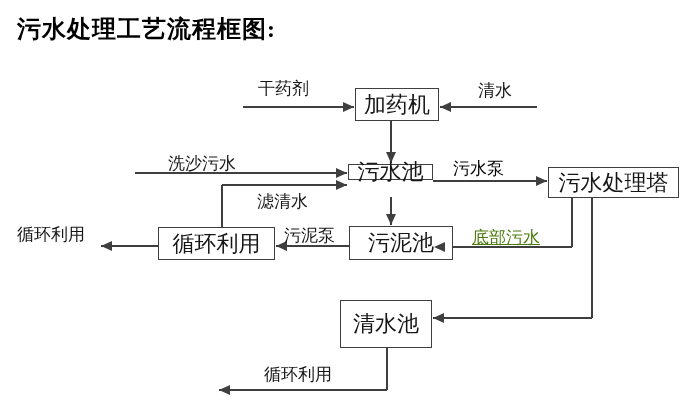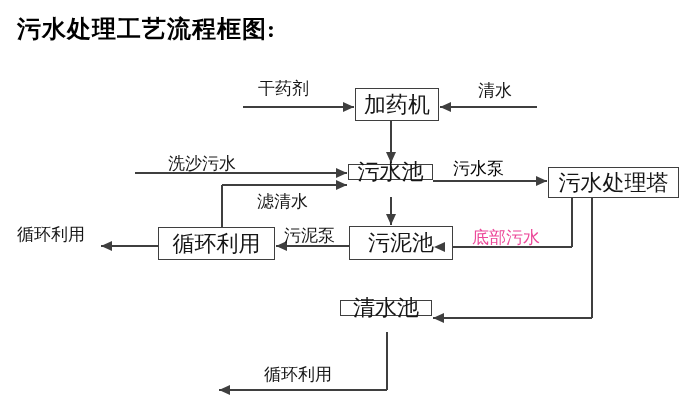--- a/index.html
+++ b/index.html
@@ -60,27 +60,27 @@
 <body>
 
 <div class="stage">
   <h1 class="title">污水处理工艺流程框图:</h1>
   <div id="diagram-layer">
       <div class="node" style="left: 355px; top: 88px; width: 84px; height: 33px; border: 1.5px solid rgb(63, 63, 63); color: rgb(22, 22, 22);">加药机</div>
       <div class="node" style="left: 348px; top: 164px; width: 85px; height: 16px; border: 1.5px solid rgb(63, 63, 63); color: rgb(22, 22, 22);">污水池</div>
       <div class="node" style="left: 548px; top: 167px; width: 131px; height: 31px; border: 1.5px solid rgb(63, 63, 63); color: rgb(22, 22, 22);">污水处理塔</div>
       <div class="node" style="left: 349px; top: 226px; width: 104px; height: 34px; border: 1.5px solid rgb(63, 63, 63); color: rgb(22, 22, 22);">污泥池</div>
       <div class="node" style="left: 158px; top: 227px; width: 117px; height: 33px; border: 1.5px solid rgb(63, 63, 63); color: rgb(22, 22, 22);">循环利用</div>
-      <div class="node" style="left: 340px; top: 300px; width: 92px; height: 16px; border: 1.5px solid rgb(63, 63, 63); color: rgb(22, 22, 22);">清水池</div>
+      <div class="node" style="left: 340px; top: 300px; width: 92px; height: 48px; border: 1.5px solid rgb(63, 63, 63); color: rgb(22, 22, 22);">清水池</div>
       <div class="flow-label" style="left: 258px; top: 77px; color: rgb(22, 22, 22);">干药剂</div>
       <div class="flow-label" style="left: 478px; top: 79px; color: rgb(22, 22, 22);">清水</div>
       <div class="flow-label" style="left: 168px; top: 152px; color: rgb(22, 22, 22);">洗沙污水</div>
       <div class="flow-label" style="left: 453px; top: 157px; color: #000000;">污水泵</div>
       <div class="flow-label" style="left: 257px; top: 190px; color: rgb(22, 22, 22);">滤清水</div>
-      <div class="flow-label" style="left: 472px; top: 226px; color: #ec4899;">底部污水</div>
+      <div class="flow-label" style="left: 472px; top: 226px; color: #4d7c0f; text-decoration: underline;">底部污水</div>
       <div class="flow-label" style="left: 284px; top: 224px; color: rgb(22, 22, 22);">污泥泵</div>
       <div class="flow-label" style="left: 17px; top: 223px; color: rgb(22, 22, 22);">循环利用</div>
       <div class="flow-label" style="left: 264px; top: 363px; color: rgb(22, 22, 22);">循环利用</div>
       <div class="edge-seg" style="background: rgb(63, 63, 63); left: 243px; top: 106.25px; width: 111px; height: 1.5px;"></div>
       <div class="arrowhead" style="left: 343px; top: 102px; border-top: 5px solid transparent; border-bottom: 5px solid transparent; border-left: 11px solid rgb(63, 63, 63);"></div>
       <div class="edge-seg" style="background: rgb(63, 63, 63); left: 440px; top: 106.25px; width: 97px; height: 1.5px;"></div>
       <div class="arrowhead" style="left: 440px; top: 102px; border-top: 5px solid transparent; border-bottom: 5px solid transparent; border-right: 11px solid rgb(63, 63, 63);"></div>
       <div class="edge-seg" style="background: rgb(63, 63, 63); top: 121px; left: 390.25px; height: 42px; width: 1.5px;"></div>
       <div class="arrowhead" style="left: 386px; top: 152px; border-left: 5px solid transparent; border-right: 5px solid transparent; border-top: 11px solid rgb(63, 63, 63);"></div>
       <div class="edge-seg" style="background: rgb(63, 63, 63); left: 135px; top: 172.25px; width: 212px; height: 1.5px;"></div>

